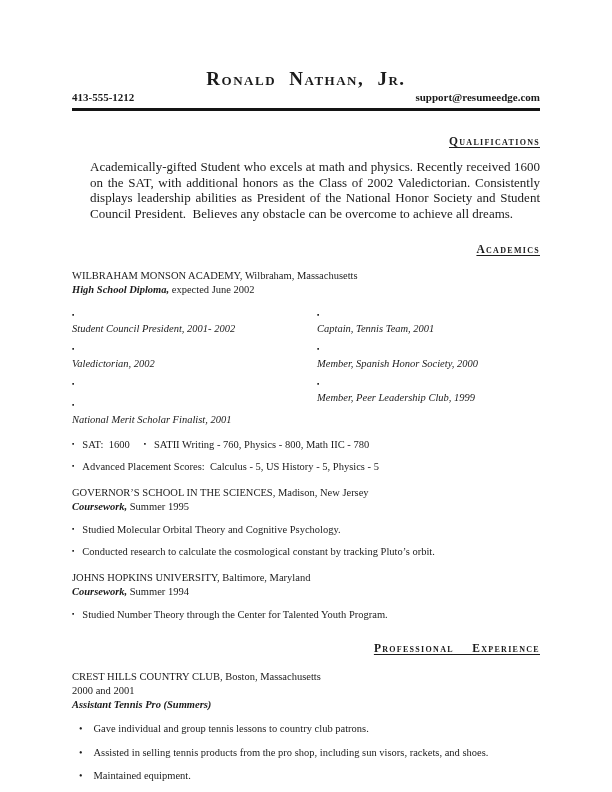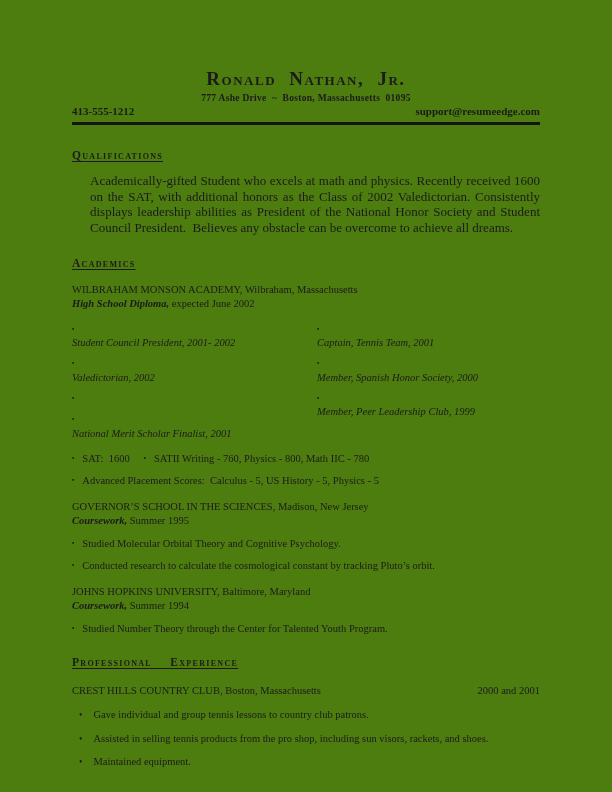--- a/index.html
+++ b/index.html
@@ -1,19 +1,19 @@
 <!DOCTYPE html>
 <html><head>
 <meta charset="utf-8">
 <style>
   * { margin: 0; padding: 0; box-sizing: border-box; }
   html, body { background: #e8e8e8; }
   .page {
     width: 612px; height: 792px;
-    background: #4d7c0f;
+    background: #ffffff;
     margin: 0 auto;
     font-family: "Liberation Serif", serif;
     color: #1b1b1b;
     position: relative;
     overflow: hidden;
   }
   .content { padding: 68px 72px 0 72px; }
 
   
   .name {
@@ -43,21 +43,21 @@
   }
   .double-rule {
     margin-top: 5px;
     height: 2px;
     border-top: 2.5px solid #141414;
     border-bottom: 1.3px solid #141414;
   }
 
   
   .sec-heading {
-    text-align: left;
+    text-align: right;
     font-size: 11.5px;
     font-weight: bold;
     font-variant: small-caps;
     letter-spacing: 1.3px;
     word-spacing: 5px;
     line-height: 14px;
   }
   .sec-heading span {
     text-decoration: underline;
     text-underline-offset: 2px;
@@ -109,20 +109,21 @@
   }
   .inline-gap { display: inline-block; width: 14px; }
 
   
   .employer-row {
     display: flex;
     justify-content: space-between;
     align-items: baseline;
     font-size: 10.5px;
     line-height: 14px;
+    flex-direction: column;
   }
   .exp-bullets { margin-top: 10px; padding-left: 7px; }
   .exp-row {
     font-size: 10.5px;
     line-height: 13px;
     margin-bottom: 10.5px;
     display: flex;
     align-items: baseline;
   }
   .rd-bullet {
@@ -139,21 +140,20 @@
   .mt-empl    { margin-top: 15px; }
 </style>
 </head>
 <body>
 
 <div class="page">
   <div class="content">
 
     <div>
       <div class="name">Ronald Nathan, Jr.</div>
-      <div class="address">777 Ashe Drive  ~  Boston, Massachusetts  01095</div>
       <div class="contact-row">
         <span>413-555-1212</span>
         <span>support@resumeedge.com</span>
       </div>
       <div class="double-rule"></div>
     </div>
 
     <div class="sec-heading mt-qual">
       <span>Qualifications</span>
     </div>
@@ -226,20 +226,21 @@
 
     <div class="sec-heading mt-prof">
       <span>Professional  Experience</span>
     </div>
 
     <div class="mt-empl">
       <div class="employer-row">
         <span>CREST HILLS COUNTRY CLUB, Boston, Massachusetts</span>
         <span>2000 and 2001</span>
       </div>
+      <div class="sub-line bi">Assistant Tennis Pro (Summers)</div>
       <div class="exp-bullets">
         <div class="exp-row">
             <span class="rd-bullet">•</span>
             <span>Gave individual and group tennis lessons to country club patrons.</span>
           </div>
         <div class="exp-row">
             <span class="rd-bullet">•</span>
             <span>Assisted in selling tennis products from the pro shop, including sun visors, rackets, and shoes.</span>
           </div>
         <div class="exp-row">

